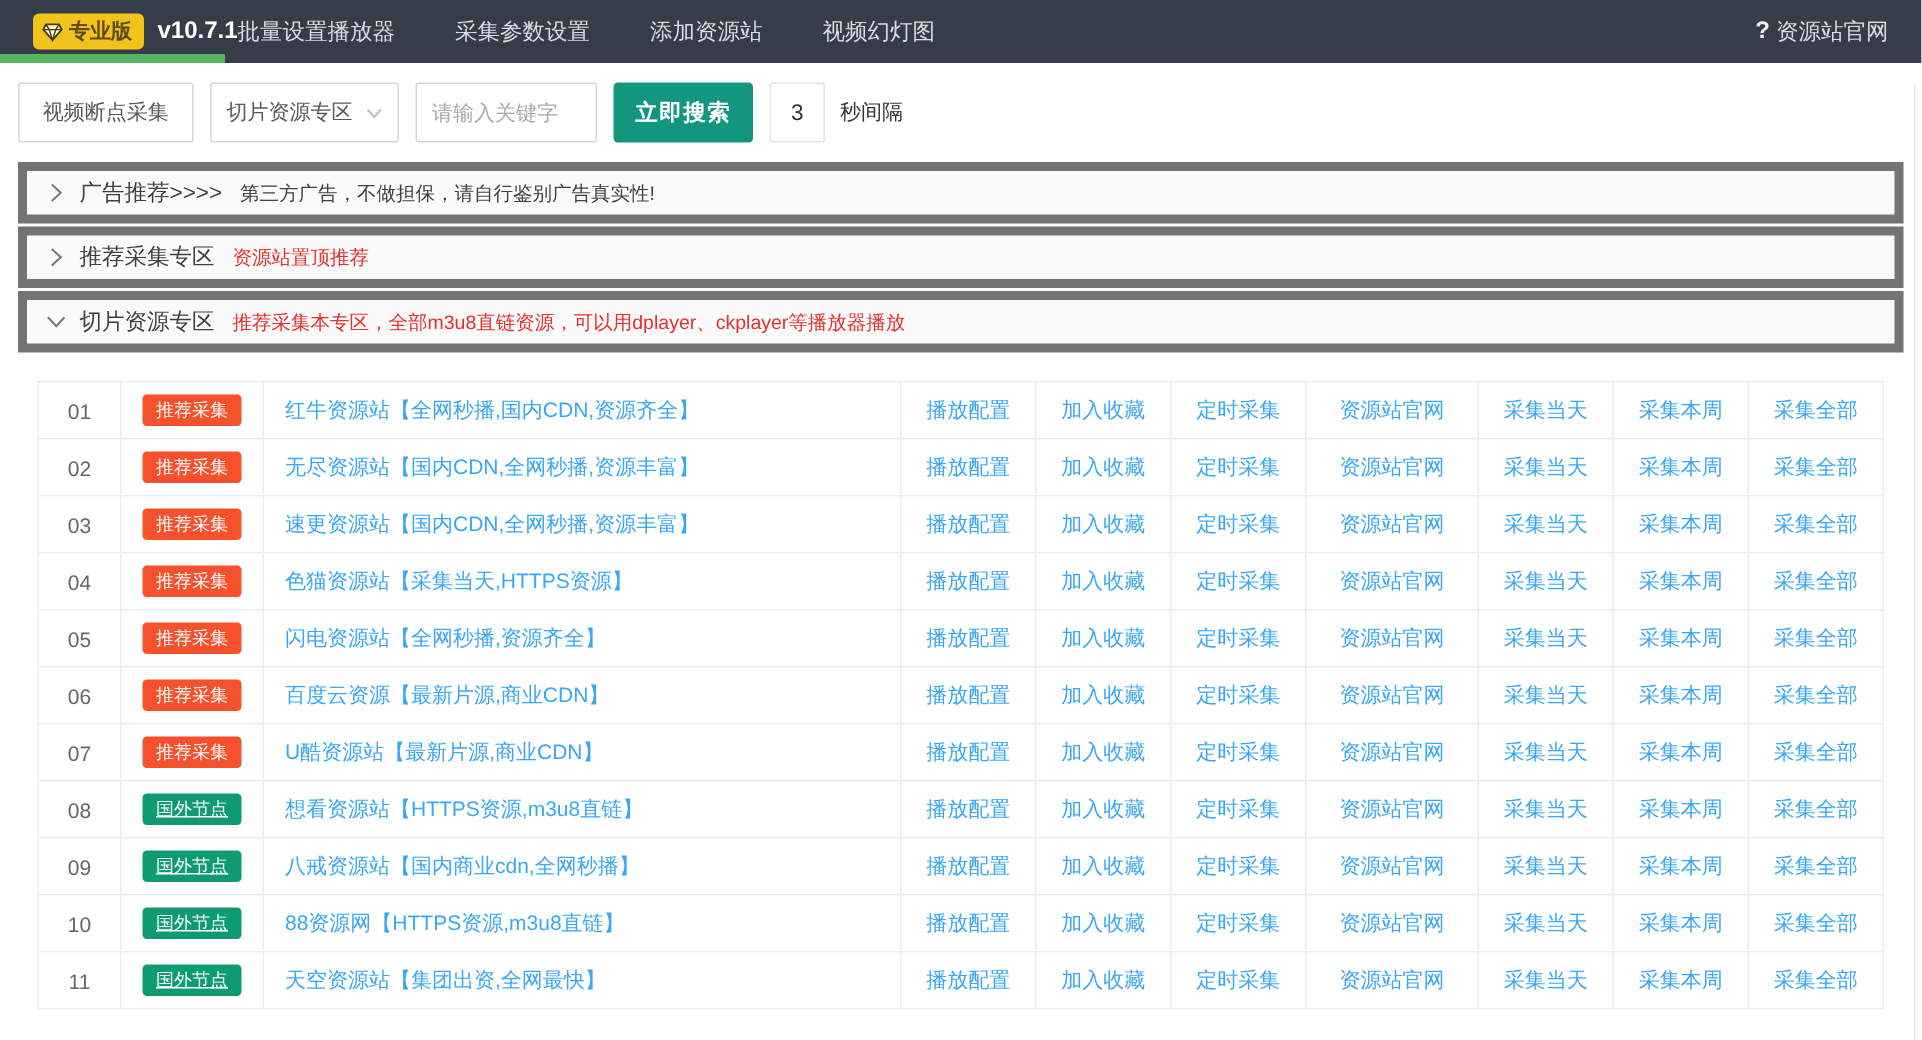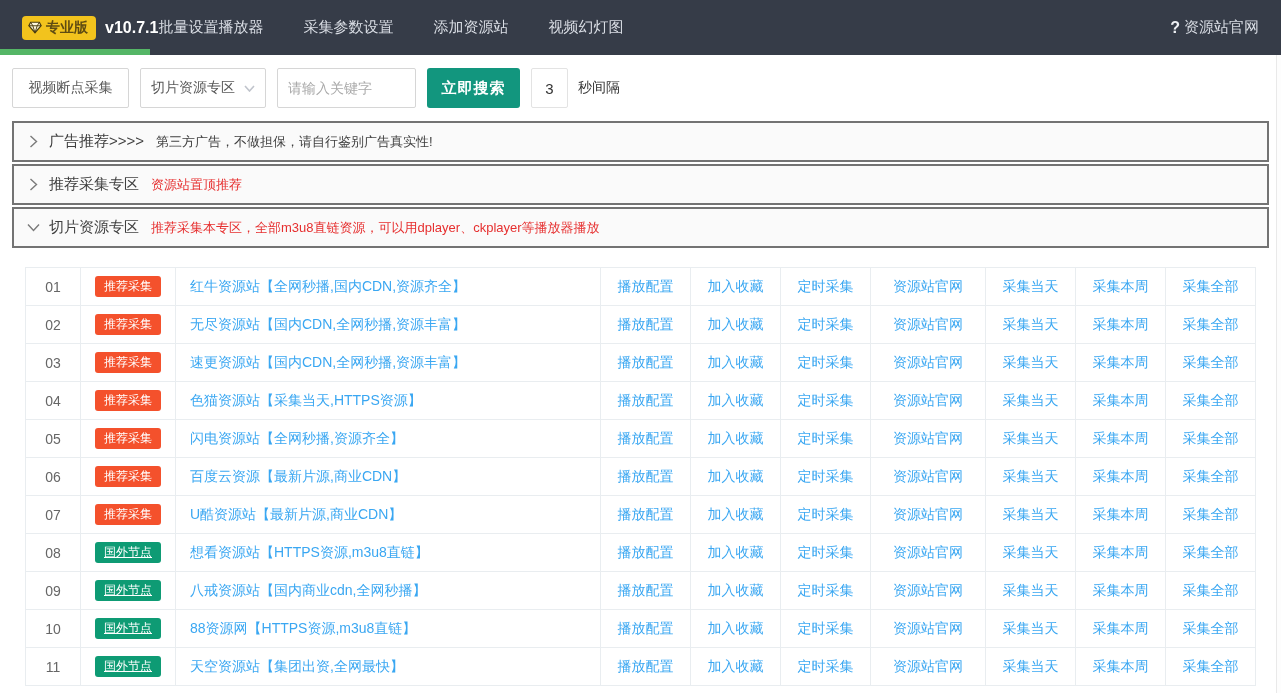--- a/index.html
+++ b/index.html
@@ -1,52 +1,52 @@
 <!DOCTYPE html>
 <html lang="zh"><head>
 <meta charset="utf-8">
 <style>
   * { margin:0; padding:0; box-sizing:border-box; }
   html,body { width:1281px; height:693px; overflow:hidden; background:#fff;
     font-family:"Liberation Sans","DejaVu Sans",sans-serif; }
   a { text-decoration:none; cursor:pointer; }
 
   
-  .navbar { position:relative; height:55px; background:#363c48; display:flex;
+  .navbar { position:relative; height:42px; background:#363c48; display:flex;
     align-items:center; padding:4px 22px; }
   .logo-badge { display:inline-flex; align-items:center; gap:4px; background:#f2c31d;
     border-radius:4px; padding:3px 8px 3px 6px; font-size:14px; color:#5f4c12; font-weight:bold; }
   .logo-badge svg { display:block; }
   .version { color:#ffffff; font-weight:bold; font-size:16px; margin-left:9px; }
   .nav-menu { display:flex; }
   .nav-item { color:#d9dde4; font-size:15px; margin-right:40px; cursor:pointer; white-space:nowrap; }
   .nav-help { margin-left:auto; color:#d9dde4; font-size:15px; cursor:pointer; display:flex; align-items:center; gap:4px; }
   .nav-help .qmark { font-weight:bold; color:#eef0f4; font-size:16px; }
   .nav-active-bar { position:absolute; left:0; bottom:0; width:150px; height:6px; background:#55b666; }
 
   
   .toolbar { display:flex; align-items:center; padding:13px 12px 0 12px; gap:11px; }
   .btn-outline { width:117px; height:40px; background:#fff; border:1px solid #d6d6d6;
     border-radius:2px; font-size:14px; color:#595959; cursor:pointer; }
   .select-box { width:126px; height:40px; border:1px solid #d6d6d6; border-radius:2px;
     display:flex; align-items:center; justify-content:space-between; padding:0 10px;
     font-size:14px; color:#595959; cursor:pointer; background:#fff; }
   .select-box .caret { color:#c0c4cc; font-size:12px; }
-  .input-keyword { width:139px; height:40px; border:1px solid #d6d6d6; border-radius:2px;
+  .input-keyword { width:121px; height:40px; border:1px solid #d6d6d6; border-radius:2px;
     padding:0 10px; font-size:14px; color:#7f1d1d; outline:none; }
   .input-keyword::placeholder { color:#a9a9a9; }
   .btn-search { width:93px; height:40px; background:#12967e; border:none; border-radius:3px;
     color:#fff; font-size:15px; font-weight:bold; cursor:pointer; letter-spacing:1px; }
   .input-interval { width:37px; height:40px; border:1px solid #e3e3e3; border-radius:2px;
     text-align:center; font-size:15px; color:#333; outline:none; }
   .interval-unit { font-size:14px; color:#333; margin-left:-1px; }
 
   
   .sections { margin:13px 12px 0 12px; }
-  .section { height:41px; background:#fafafa; border:2px solid #737373; display:flex;
+  .section { height:41px; background:#fafafa; border:6px solid #737373; display:flex;
     align-items:center; padding:0 12px; margin-bottom:2px; cursor:pointer; }
   .chev { display:inline-flex; width:14px; height:14px; align-items:center; justify-content:center; }
   .chev svg { display:block; transition:transform .1s; }
   .section.open .chev svg { transform:rotate(90deg); }
   .sec-title { font-size:15px; color:#3f3f3f; margin:0 12px 0 9px; white-space:nowrap; }
   .sec-note { font-size:13px; color:#3f3f3f; white-space:nowrap; }
   .sec-note.warn { color:#e62f2f; }
 
   
   .table-wrap { margin:19px 26px 0 25px; }

